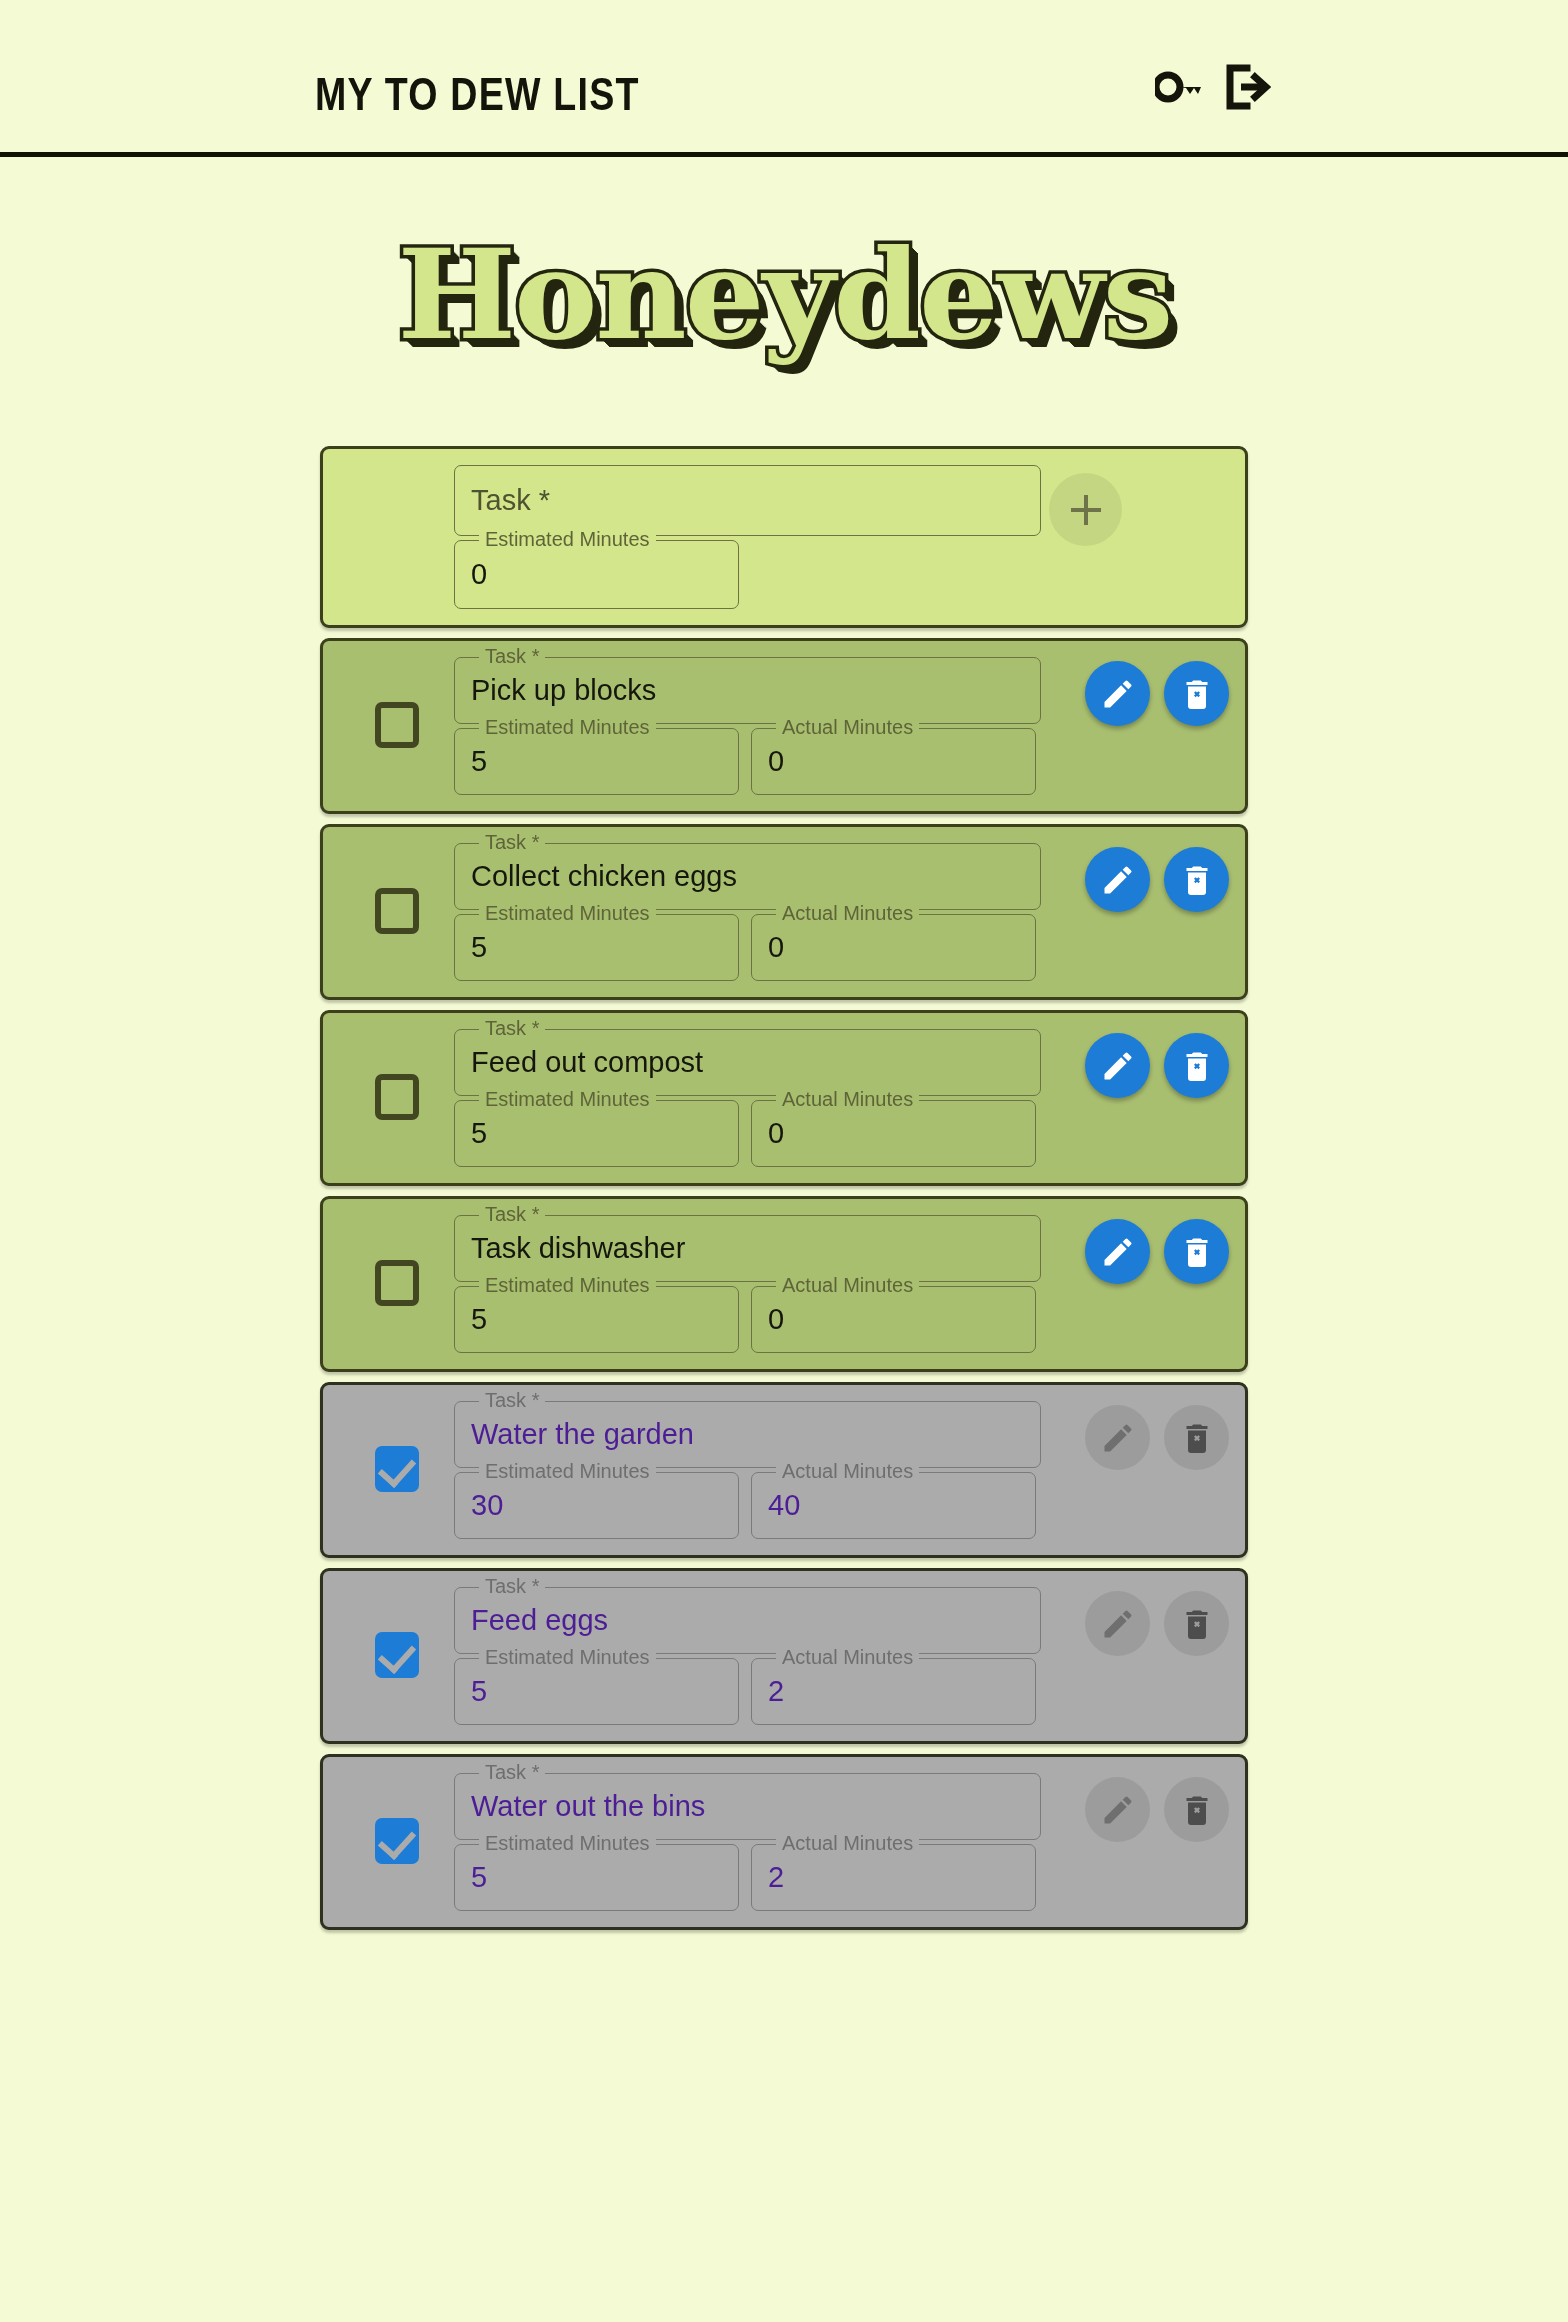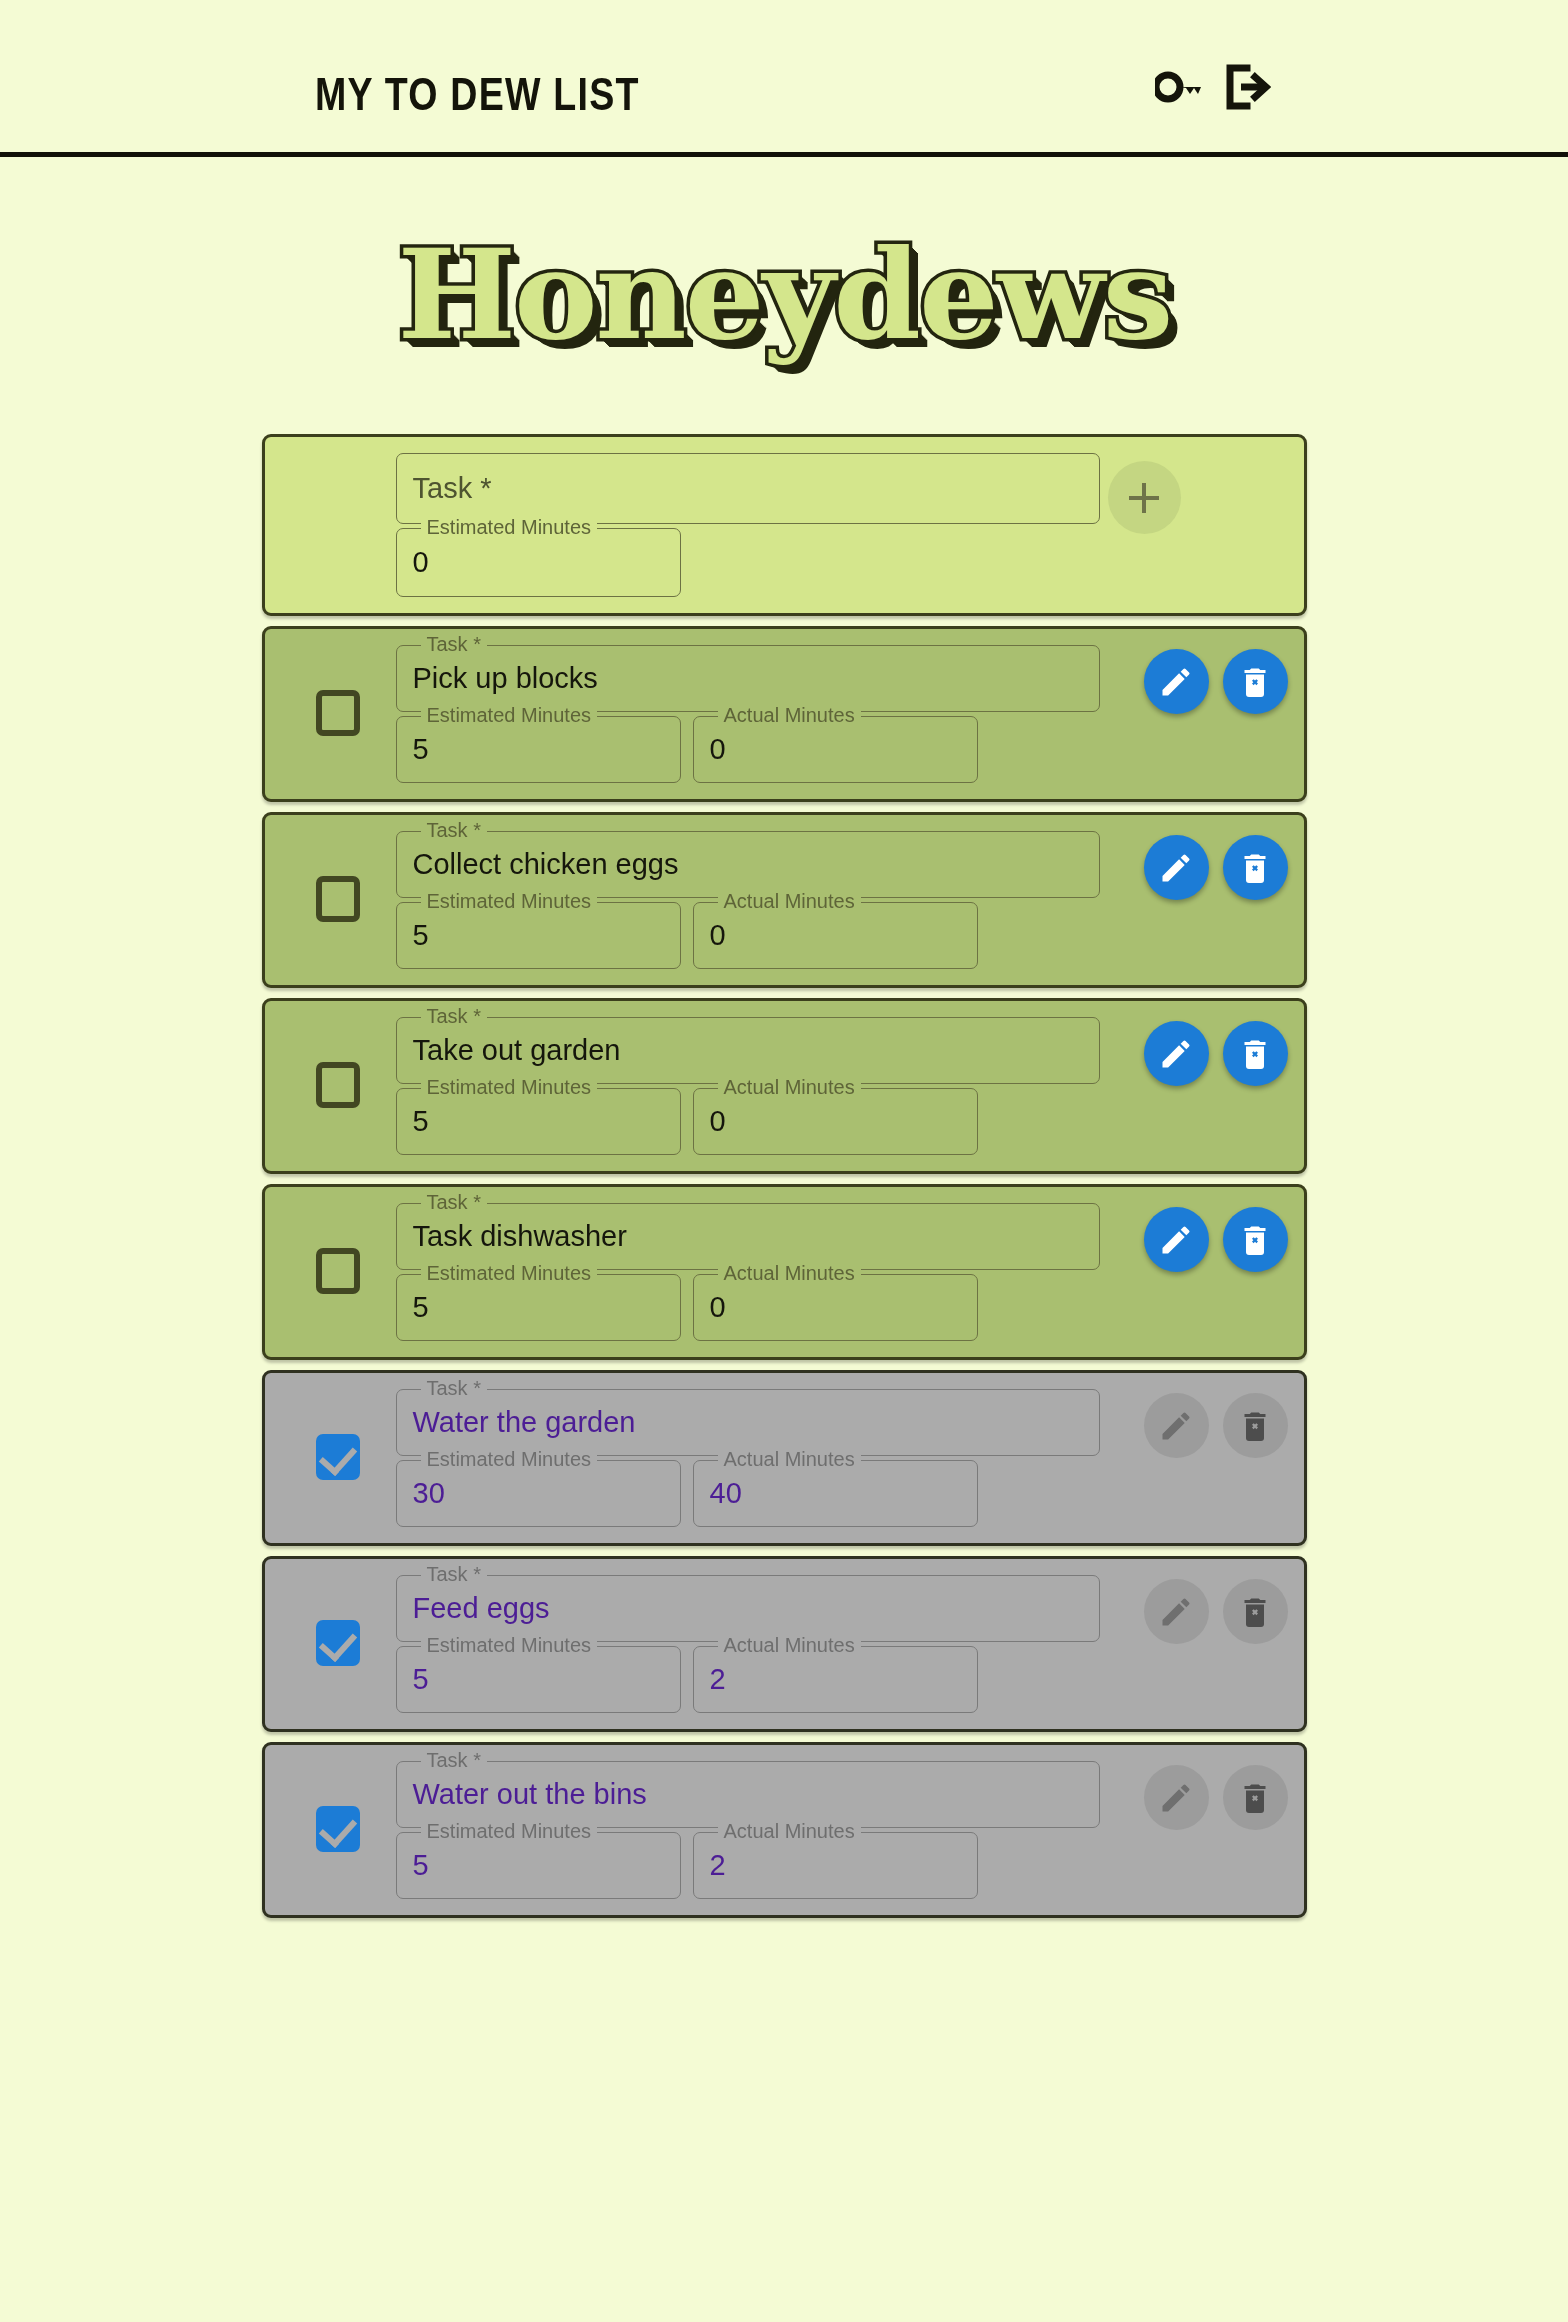--- a/index.html
+++ b/index.html
@@ -82,22 +82,22 @@
        6px 6px 0 #23250f,
        5px 5px 0 #23250f,
        4px 4px 0 #23250f,
        3px 3px 0 #23250f,
        2px 2px 0 #23250f;
     transform: scaleX(1.02);
   }
 
   
   .list {
-    width: 1045px;
-    margin: 0 auto;
+    width: 928px;
+    margin: 12px auto;
     padding-top: 77px;
     display: flex;
     flex-direction: column;
     gap: 10px;
   }
 
   .card {
     position: relative;
     border: 3px solid #3b3f1c;
     border-radius: 9px;
@@ -383,21 +383,21 @@
       </div>
     </div>
 
     <div class="card">
       <div class="cb-col">
         <div class="checkbox"></div>
       </div>
       <div class="fields">
         <div class="field task">
           <span class="legend">Task *</span>
-          <span class="field-value">Take out garden</span>
+          <span class="field-value">Feed out compost</span>
         </div>
         <div class="row2">
           <div class="field mins">
             <span class="legend">Estimated Minutes</span>
             <span class="field-value">5</span>
           </div>
           <div class="field mins">
             <span class="legend">Actual Minutes</span>
             <span class="field-value">0</span>
           </div>

